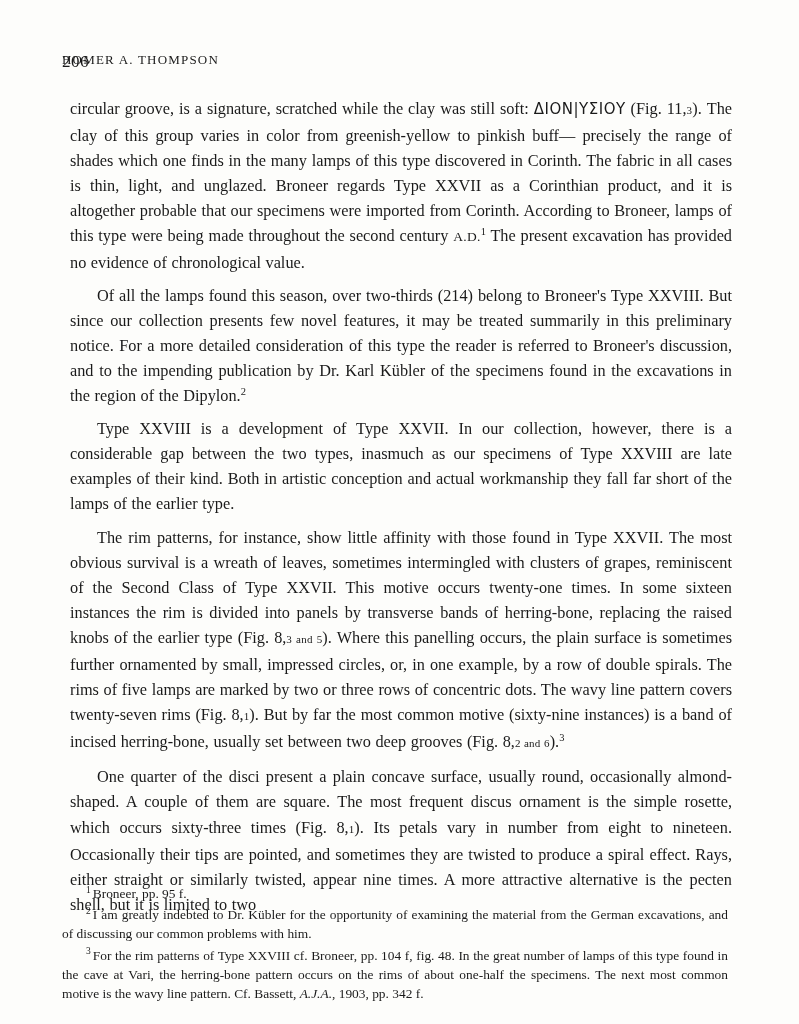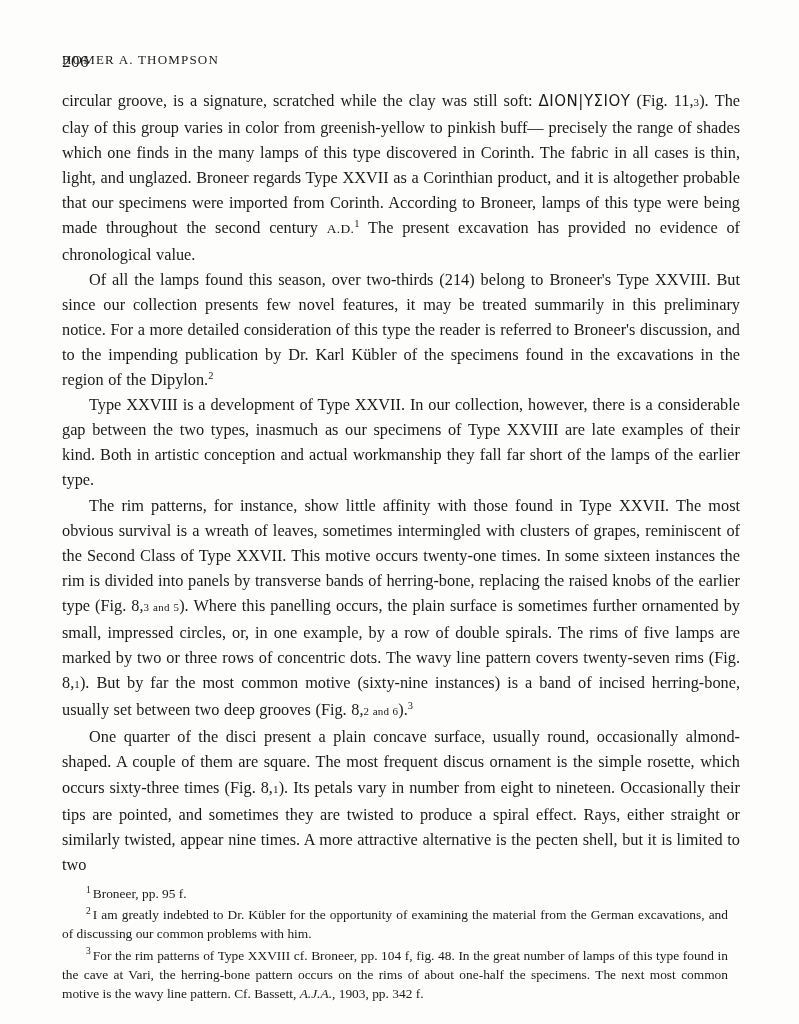--- a/index.html
+++ b/index.html
@@ -45,21 +45,21 @@
     font-size: 13px;
     letter-spacing: 1.2px;
   }
   .body-text {
     position: absolute;
     top: 88px;
     left: 62px;
     width: 678px;
   }
   .body-text p {
-    margin: 0;
+    margin: 8px;
     font-size: 16.3px;
     line-height: 25.1px;
     text-align: justify;
     text-justify: inter-word;
     word-spacing: 0.5px;
   }
   .body-text p.indent {
     text-indent: 27px;
   }
   .greek {

